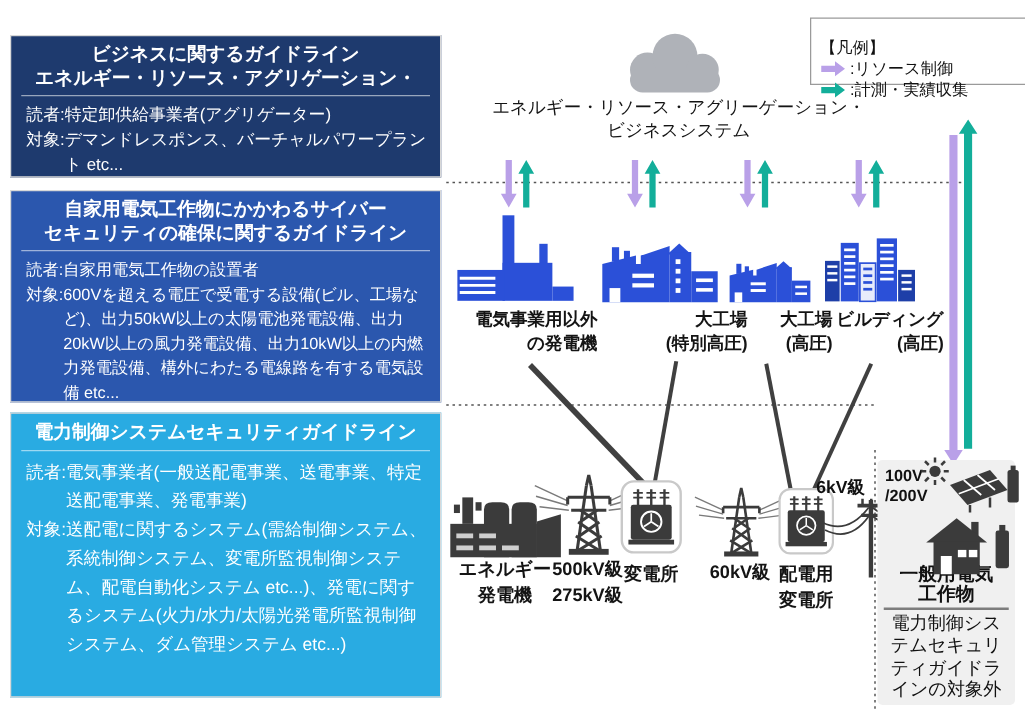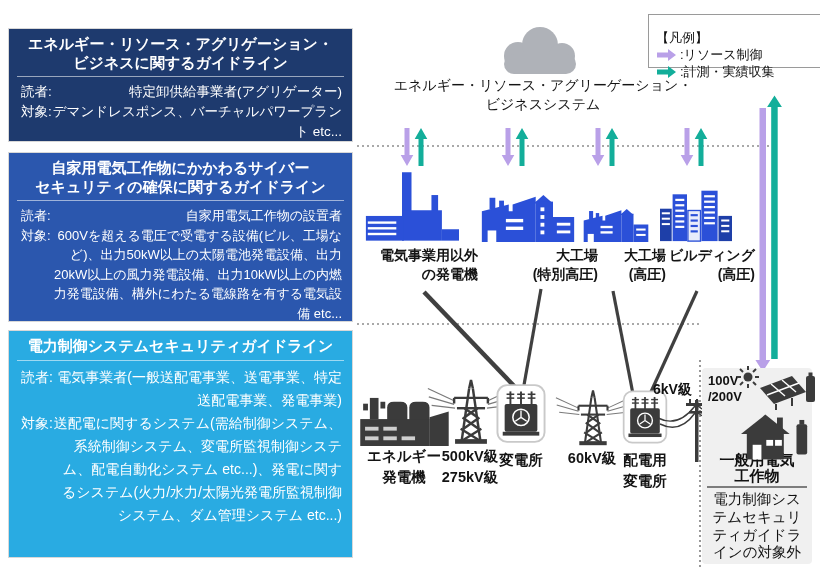--- a/index.html
+++ b/index.html
@@ -8,21 +8,21 @@
     font-family:"Liberation Sans","DejaVu Sans",sans-serif;color:#111;
   }
   .abs{position:absolute;}
   
   .gbox{position:absolute;left:8px;width:345px;color:#fff;box-sizing:border-box;
         border:1px solid #d8d8d8;}
   .gbox .ttl{font-weight:bold;text-align:center;padding:5px 6px 4px 6px;
              border-bottom:1px solid rgba(255,255,255,.55);margin:0 8px;}
   .gbox .ttl span{display:block;}
   .gbox .bod{padding:5px 10px 4px 12px;}
-  .g-row{display:flex;text-align:right;}
+  .g-row{display:flex;}
   .g-lab{flex:0 0 auto;white-space:nowrap;}
   .g-txt{flex:1;}
   .box1{top:28px;height:114px;background:#1E3A6E;}
   .box1 .ttl{font-size:15px;line-height:19px;}
   .box1 .bod{font-size:13.5px;line-height:20px;}
   .box2{top:152px;height:170px;background:#2B57AE;}
   .box2 .ttl{font-size:15px;line-height:19px;}
   .box2 .bod{font-size:13px;line-height:19.5px;}
   .box3{top:330px;height:228px;background:#29ABE2;}
   .box3 .ttl{font-size:15px;line-height:20px;}
@@ -59,22 +59,22 @@
   .kv6{position:absolute;left:653px;top:381px;width:48px;font-size:14px;
        font-weight:600;}
 </style>
 </head>
 <body>
 
 <div class="stage">
 
   <div class="gbox box1">
     <div class="ttl">
+      <span>ビジネスに関するガイドライン</span>
       <span>エネルギー・リソース・アグリゲーション・</span>
-      <span>ビジネスに関するガイドライン</span>
     </div>
     <div class="bod">
       <div class="g-row">
         <span class="g-lab">読者:</span>
         <span class="g-txt">特定卸供給事業者(アグリゲーター)</span>
       </div>
       <div class="g-row">
         <span class="g-lab">対象:</span>
         <span class="g-txt">デマンドレスポンス、バーチャルパワープラント etc...</span>
       </div>

